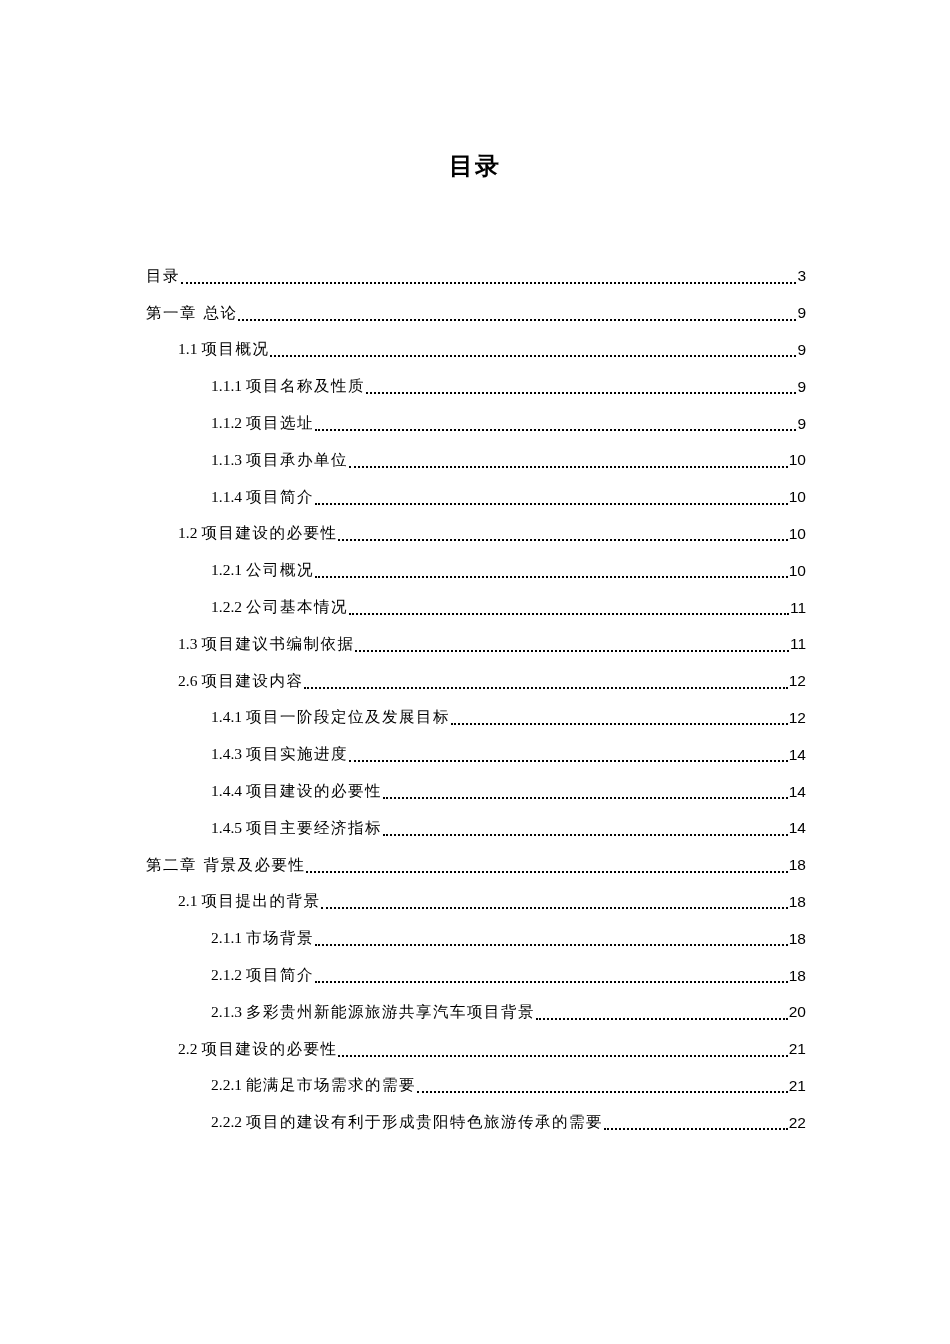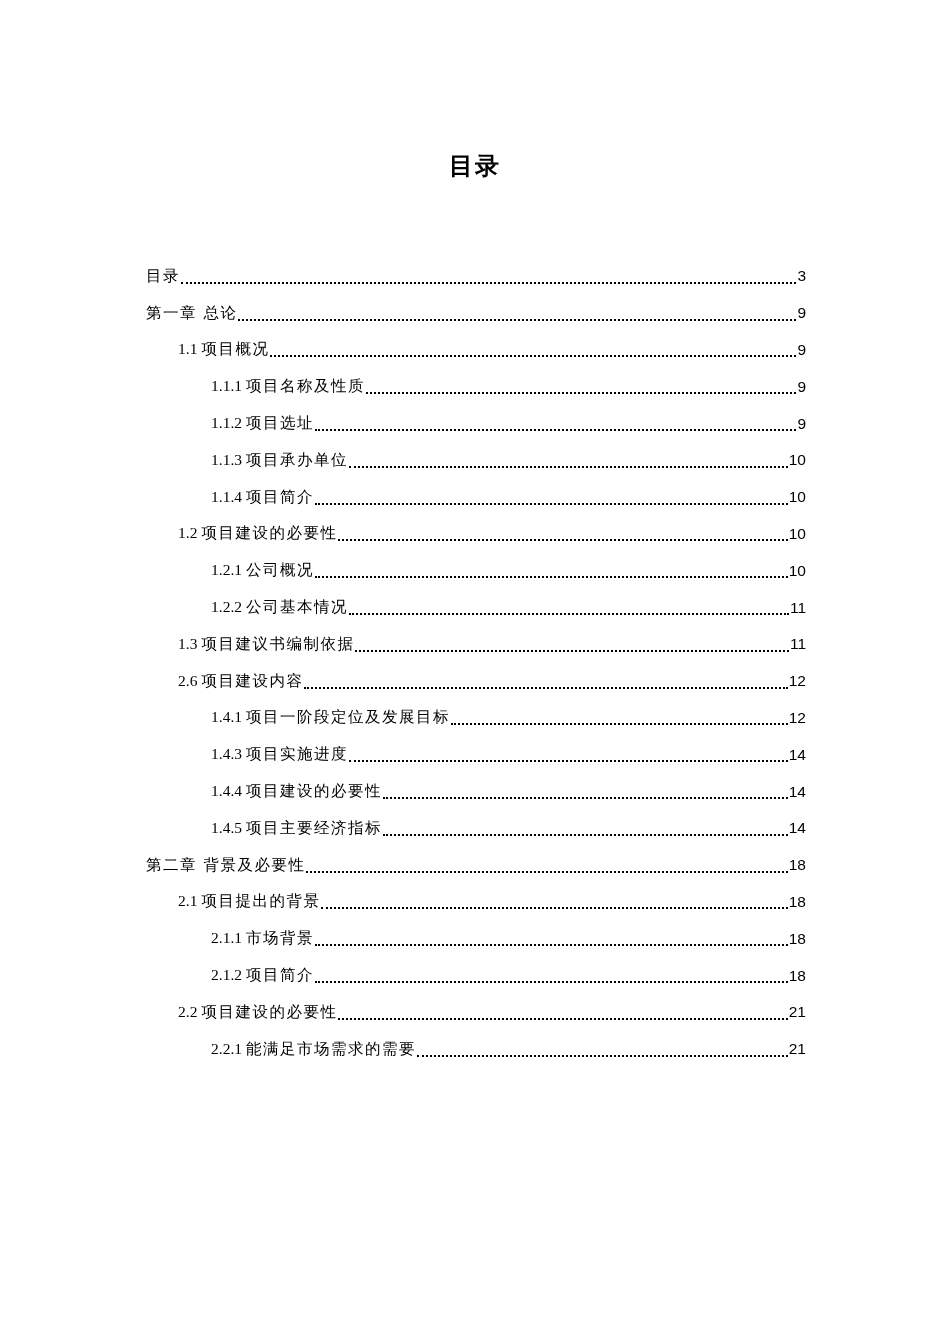--- a/index.html
+++ b/index.html
@@ -121,24 +121,34 @@
       <div class="row l3">
     <span class="entry-text"><span class="num">2.1.1</span><span class="txt">市场背景</span></span>
     <span class="leader"></span>
     <span class="pg">18</span>
   </div>
       <div class="row l3">
     <span class="entry-text"><span class="num">2.1.2</span><span class="txt">项目简介</span></span>
     <span class="leader"></span>
     <span class="pg">18</span>
   </div>
+      <div class="row l3">
+    <span class="entry-text"><span class="num">2.1.3</span><span class="txt">多彩贵州新能源旅游共享汽车项目背景</span></span>
+    <span class="leader"></span>
+    <span class="pg">20</span>
+  </div>
       <div class="row l2">
     <span class="entry-text"><span class="num">2.2</span><span class="txt">项目建设的必要性</span></span>
     <span class="leader"></span>
     <span class="pg">21</span>
   </div>
       <div class="row l3">
     <span class="entry-text"><span class="num">2.2.1</span><span class="txt">能满足市场需求的需要</span></span>
     <span class="leader"></span>
     <span class="pg">21</span>
   </div>
+      <div class="row l3">
+    <span class="entry-text"><span class="num">2.2.2</span><span class="txt">项目的建设有利于形成贵阳特色旅游传承的需要</span></span>
+    <span class="leader"></span>
+    <span class="pg">22</span>
+  </div>
     </div>
 </div>
 
 </body></html>

